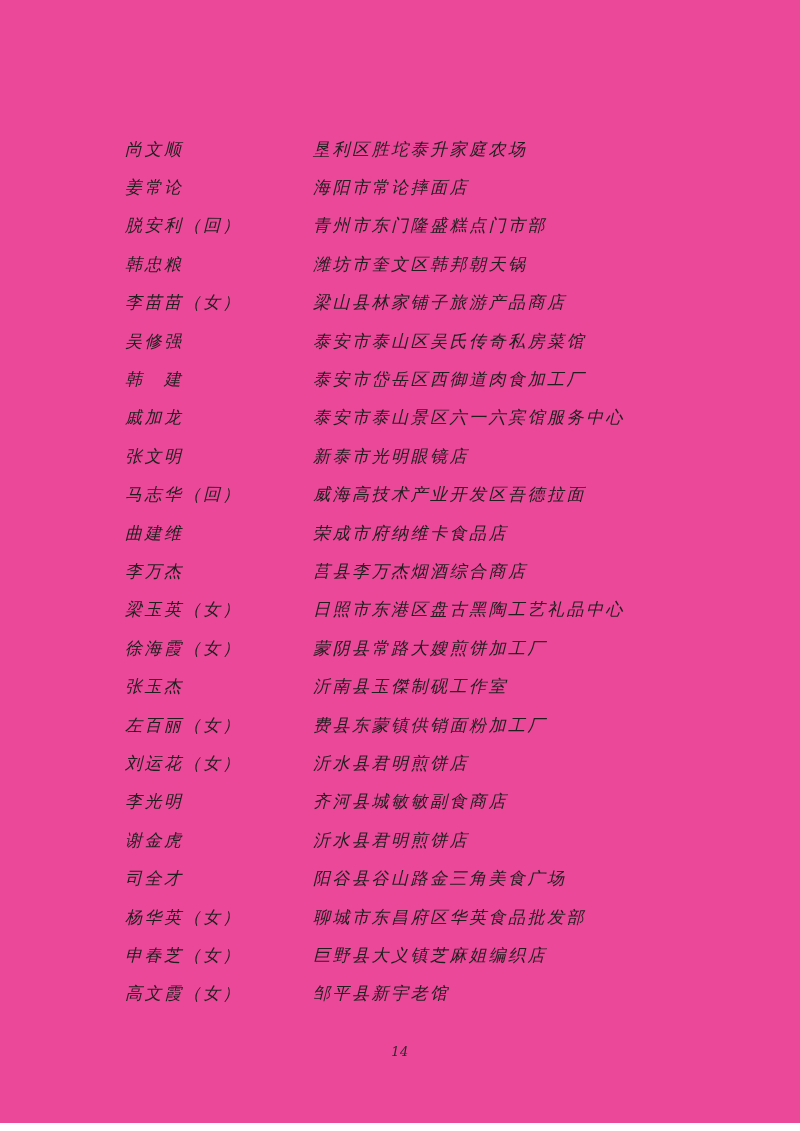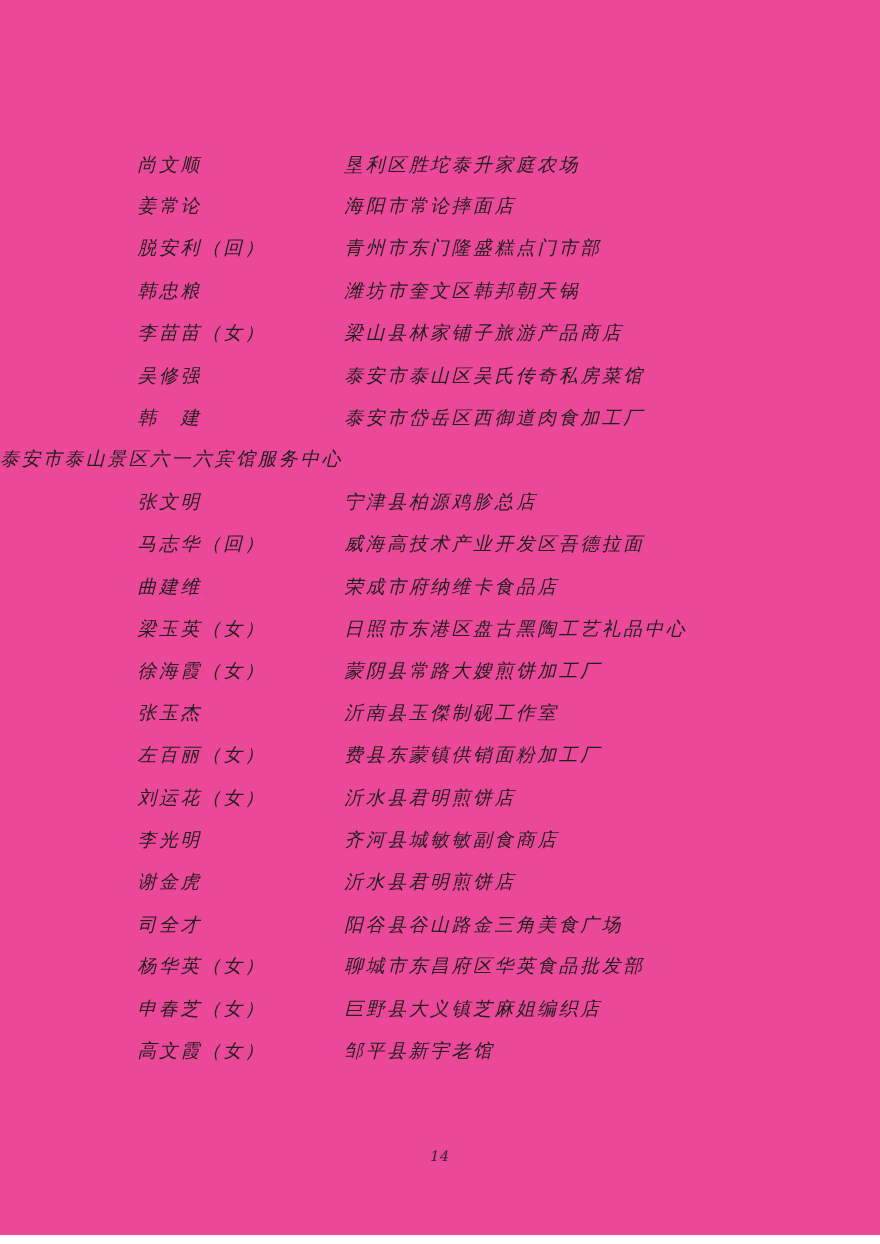--- a/index.html
+++ b/index.html
@@ -85,38 +85,43 @@
     <span class="name">吴修强</span>
     <span class="org">泰安市泰山区吴氏传奇私房菜馆</span>
   </div>
 
   <div class="row">
     <span class="name">韩　建</span>
     <span class="org">泰安市岱岳区西御道肉食加工厂</span>
   </div>
 
   <div class="row">
+    <span class="name">戚加龙</span>
     <span class="org">泰安市泰山景区六一六宾馆服务中心</span>
   </div>
 
   <div class="row">
     <span class="name">张文明</span>
-    <span class="org">宁津县柏源鸡胗总店</span>
+    <span class="org">新泰市光明眼镜店</span>
   </div>
 
   <div class="row">
     <span class="name">马志华（回）</span>
     <span class="org">威海高技术产业开发区吾德拉面</span>
   </div>
 
   <div class="row">
     <span class="name">曲建维</span>
     <span class="org">荣成市府纳维卡食品店</span>
   </div>
 
+  <div class="row">
+    <span class="name">李万杰</span>
+    <span class="org">莒县李万杰烟酒综合商店</span>
+  </div>
 
   <div class="row">
     <span class="name">梁玉英（女）</span>
     <span class="org">日照市东港区盘古黑陶工艺礼品中心</span>
   </div>
 
   <div class="row">
     <span class="name">徐海霞（女）</span>
     <span class="org">蒙阴县常路大嫂煎饼加工厂</span>
   </div>

